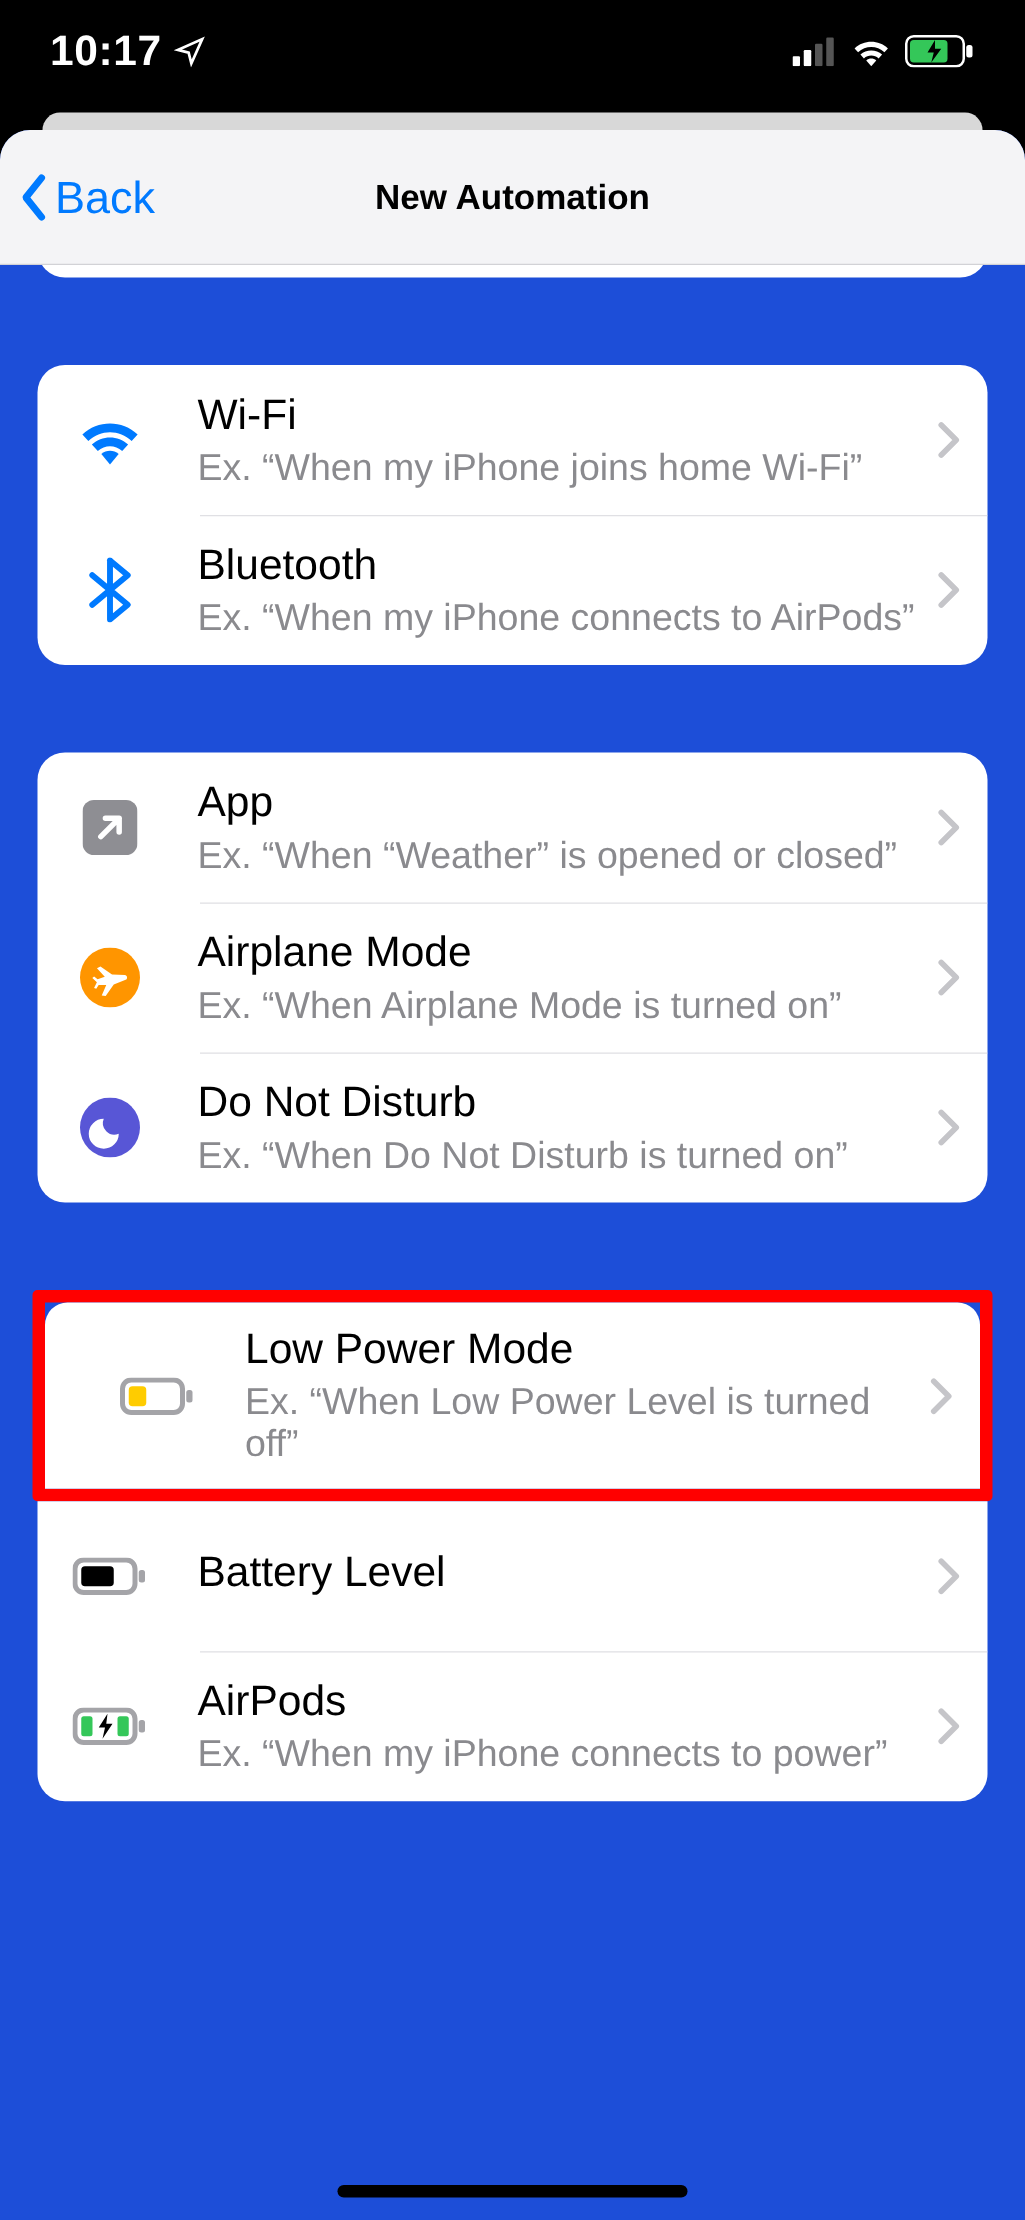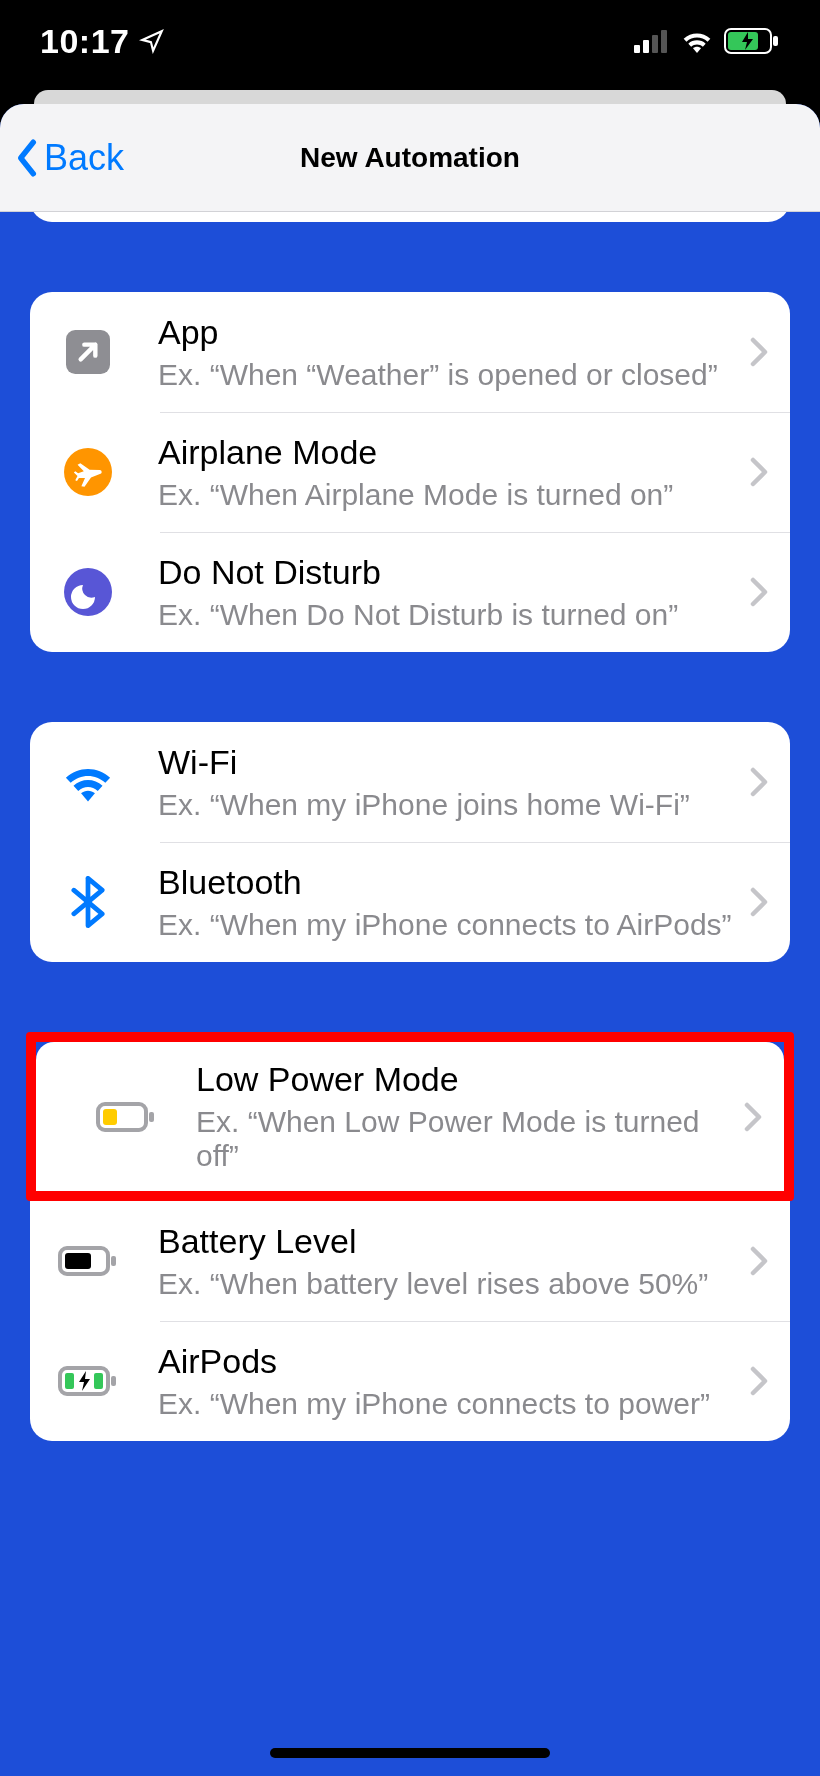--- a/index.html
+++ b/index.html
@@ -197,74 +197,20 @@
       <div class="row">
         
         
         
       </div>
     </div>
 
     <div class="group">
       <div class="row">
         <div class="row-icon">
-          <svg width="44" height="44" viewBox="0 0 24 24">
-              <rect width="24" height="24" rx="5" fill="#8e8e93"></rect>
-              <path d="M8 16 L16 8 M16 8 L10 8 M16 8 L16 14" stroke="#fff" stroke-width="2.4" stroke-linecap="round" stroke-linejoin="round" fill="none"></path>
-            </svg>
-        </div>
-        <div class="row-text">
-          <div class="row-title">App</div>
-          <div class="row-sub">Ex. “When “Weather” is opened or closed”</div>
-        </div>
-        <div class="chevron">
-            <svg width="18" height="30" viewBox="0 0 12 20" fill="none" stroke="#c5c5c9" stroke-width="3" stroke-linecap="round" stroke-linejoin="round">
-              <polyline points="2,2 10,10 2,18"></polyline>
-            </svg>
-          </div>
-      </div>
-      <div class="row">
-        <div class="row-icon">
-          <svg width="48" height="48" viewBox="0 0 24 24">
-              <circle cx="12" cy="12" r="12" fill="#ff9500"></circle>
-              <path d="M18 12 L13 11 L9 7 L7.5 7.5 L10 11.3 L7 11.8 L5.8 10.5 L5 11 L6.5 13 L5 15 L5.8 15.5 L7 14.2 L10 14.7 L7.5 18.5 L9 19 L13 15 L18 14 C19 13.8 19 12.2 18 12 Z" fill="#fff" transform="rotate(-10 12 12)"></path>
-            </svg>
-        </div>
-        <div class="row-text">
-          <div class="row-title">Airplane Mode</div>
-          <div class="row-sub">Ex. “When Airplane Mode is turned on”</div>
-        </div>
-        <div class="chevron">
-            <svg width="18" height="30" viewBox="0 0 12 20" fill="none" stroke="#c5c5c9" stroke-width="3" stroke-linecap="round" stroke-linejoin="round">
-              <polyline points="2,2 10,10 2,18"></polyline>
-            </svg>
-          </div>
-      </div>
-      <div class="row">
-        <div class="row-icon">
-          <svg width="48" height="48" viewBox="0 0 24 24">
-              <circle cx="12" cy="12" r="12" fill="#5856d6"></circle>
-              <path d="M15.5 14.5 A6 6 0 1 1 9.5 8.5 A4.6 4.6 0 0 0 15.5 14.5 Z" fill="#fff"></path>
-            </svg>
-        </div>
-        <div class="row-text">
-          <div class="row-title">Do Not Disturb</div>
-          <div class="row-sub">Ex. “When Do Not Disturb is turned on”</div>
-        </div>
-        <div class="chevron">
-            <svg width="18" height="30" viewBox="0 0 12 20" fill="none" stroke="#c5c5c9" stroke-width="3" stroke-linecap="round" stroke-linejoin="round">
-              <polyline points="2,2 10,10 2,18"></polyline>
-            </svg>
-          </div>
-      </div>
-    </div>
-
-    <div class="group">
-      <div class="row">
-        <div class="row-icon">
           <svg width="52" height="40" viewBox="0 0 24 18" fill="#007aff">
             <path d="M12 18 L15.2 14.2 C13.4 12.6 10.6 12.6 8.8 14.2 Z"></path>
             <path d="M5.3 10.7 C9 7.2 15 7.2 18.7 10.7 L16.5 13.1 C13.9 10.7 10.1 10.7 7.5 13.1 Z"></path>
             <path d="M1.8 7 C7.4 1.6 16.6 1.6 22.2 7 L20 9.4 C15.5 5.1 8.5 5.1 4 9.4 Z"></path>
           </svg>
         </div>
         <div class="row-text">
           <div class="row-title">Wi-Fi</div>
           <div class="row-sub">Ex. “When my iPhone joins home Wi-Fi”</div>
         </div>
@@ -276,20 +222,74 @@
       </div>
       <div class="row">
         <div class="row-icon">
           <svg width="34" height="52" viewBox="0 0 14 22" fill="none" stroke="#007aff" stroke-width="2" stroke-linejoin="round" stroke-linecap="round">
               <path d="M7 1 L7 21 L13 16 L1 6 M7 1 L13 6 L1 16"></path>
             </svg>
         </div>
         <div class="row-text">
           <div class="row-title">Bluetooth</div>
           <div class="row-sub">Ex. “When my iPhone connects to AirPods”</div>
+        </div>
+        <div class="chevron">
+            <svg width="18" height="30" viewBox="0 0 12 20" fill="none" stroke="#c5c5c9" stroke-width="3" stroke-linecap="round" stroke-linejoin="round">
+              <polyline points="2,2 10,10 2,18"></polyline>
+            </svg>
+          </div>
+      </div>
+    </div>
+
+    <div class="group">
+      <div class="row">
+        <div class="row-icon">
+          <svg width="44" height="44" viewBox="0 0 24 24">
+              <rect width="24" height="24" rx="5" fill="#8e8e93"></rect>
+              <path d="M8 16 L16 8 M16 8 L10 8 M16 8 L16 14" stroke="#fff" stroke-width="2.4" stroke-linecap="round" stroke-linejoin="round" fill="none"></path>
+            </svg>
+        </div>
+        <div class="row-text">
+          <div class="row-title">App</div>
+          <div class="row-sub">Ex. “When “Weather” is opened or closed”</div>
+        </div>
+        <div class="chevron">
+            <svg width="18" height="30" viewBox="0 0 12 20" fill="none" stroke="#c5c5c9" stroke-width="3" stroke-linecap="round" stroke-linejoin="round">
+              <polyline points="2,2 10,10 2,18"></polyline>
+            </svg>
+          </div>
+      </div>
+      <div class="row">
+        <div class="row-icon">
+          <svg width="48" height="48" viewBox="0 0 24 24">
+              <circle cx="12" cy="12" r="12" fill="#ff9500"></circle>
+              <path d="M18 12 L13 11 L9 7 L7.5 7.5 L10 11.3 L7 11.8 L5.8 10.5 L5 11 L6.5 13 L5 15 L5.8 15.5 L7 14.2 L10 14.7 L7.5 18.5 L9 19 L13 15 L18 14 C19 13.8 19 12.2 18 12 Z" fill="#fff" transform="rotate(-10 12 12)"></path>
+            </svg>
+        </div>
+        <div class="row-text">
+          <div class="row-title">Airplane Mode</div>
+          <div class="row-sub">Ex. “When Airplane Mode is turned on”</div>
+        </div>
+        <div class="chevron">
+            <svg width="18" height="30" viewBox="0 0 12 20" fill="none" stroke="#c5c5c9" stroke-width="3" stroke-linecap="round" stroke-linejoin="round">
+              <polyline points="2,2 10,10 2,18"></polyline>
+            </svg>
+          </div>
+      </div>
+      <div class="row">
+        <div class="row-icon">
+          <svg width="48" height="48" viewBox="0 0 24 24">
+              <circle cx="12" cy="12" r="12" fill="#5856d6"></circle>
+              <path d="M15.5 14.5 A6 6 0 1 1 9.5 8.5 A4.6 4.6 0 0 0 15.5 14.5 Z" fill="#fff"></path>
+            </svg>
+        </div>
+        <div class="row-text">
+          <div class="row-title">Do Not Disturb</div>
+          <div class="row-sub">Ex. “When Do Not Disturb is turned on”</div>
         </div>
         <div class="chevron">
             <svg width="18" height="30" viewBox="0 0 12 20" fill="none" stroke="#c5c5c9" stroke-width="3" stroke-linecap="round" stroke-linejoin="round">
               <polyline points="2,2 10,10 2,18"></polyline>
             </svg>
           </div>
       </div>
     </div>
 
     <div class="highlight-box">
@@ -297,42 +297,41 @@
         <div class="row">
           <div class="row-icon">
             <svg width="60" height="30" viewBox="0 0 60 30">
               <rect x="2" y="2" width="48" height="26" rx="7" fill="none" stroke="#a4a4a8" stroke-width="4"></rect>
               <rect x="7" y="7" width="14" height="16" rx="3" fill="#ffcc00"></rect>
               <rect x="53" y="10" width="5" height="10" rx="2" fill="#a4a4a8"></rect>
             </svg>
           </div>
           <div class="row-text">
             <div class="row-title">Low Power Mode</div>
-            <div class="row-sub">Ex. “When Low Power Mode is turned off”</div>
+            <div class="row-sub">Ex. “When Low Power Level is turned off”</div>
           </div>
           <div class="chevron">
               <svg width="18" height="30" viewBox="0 0 12 20" fill="none" stroke="#c5c5c9" stroke-width="3" stroke-linecap="round" stroke-linejoin="round">
                 <polyline points="2,2 10,10 2,18"></polyline>
               </svg>
             </div>
         </div>
       </div>
     </div>
     <div class="group after-highlight">
       <div class="row">
         <div class="row-icon">
           <svg width="60" height="30" viewBox="0 0 60 30">
             <rect x="2" y="2" width="48" height="26" rx="7" fill="none" stroke="#a4a4a8" stroke-width="4"></rect>
             <rect x="7" y="7" width="26" height="16" rx="3" fill="#000"></rect>
             <rect x="53" y="10" width="5" height="10" rx="2" fill="#a4a4a8"></rect>
           </svg>
         </div>
         <div class="row-text">
           <div class="row-title">Battery Level</div>
-          <div class="row-sub">Ex. “When battery level rises above 50%”</div>
         </div>
         <div class="chevron">
             <svg width="18" height="30" viewBox="0 0 12 20" fill="none" stroke="#c5c5c9" stroke-width="3" stroke-linecap="round" stroke-linejoin="round">
               <polyline points="2,2 10,10 2,18"></polyline>
             </svg>
           </div>
       </div>
       <div class="row">
         <div class="row-icon">
           <svg width="60" height="30" viewBox="0 0 60 30">

